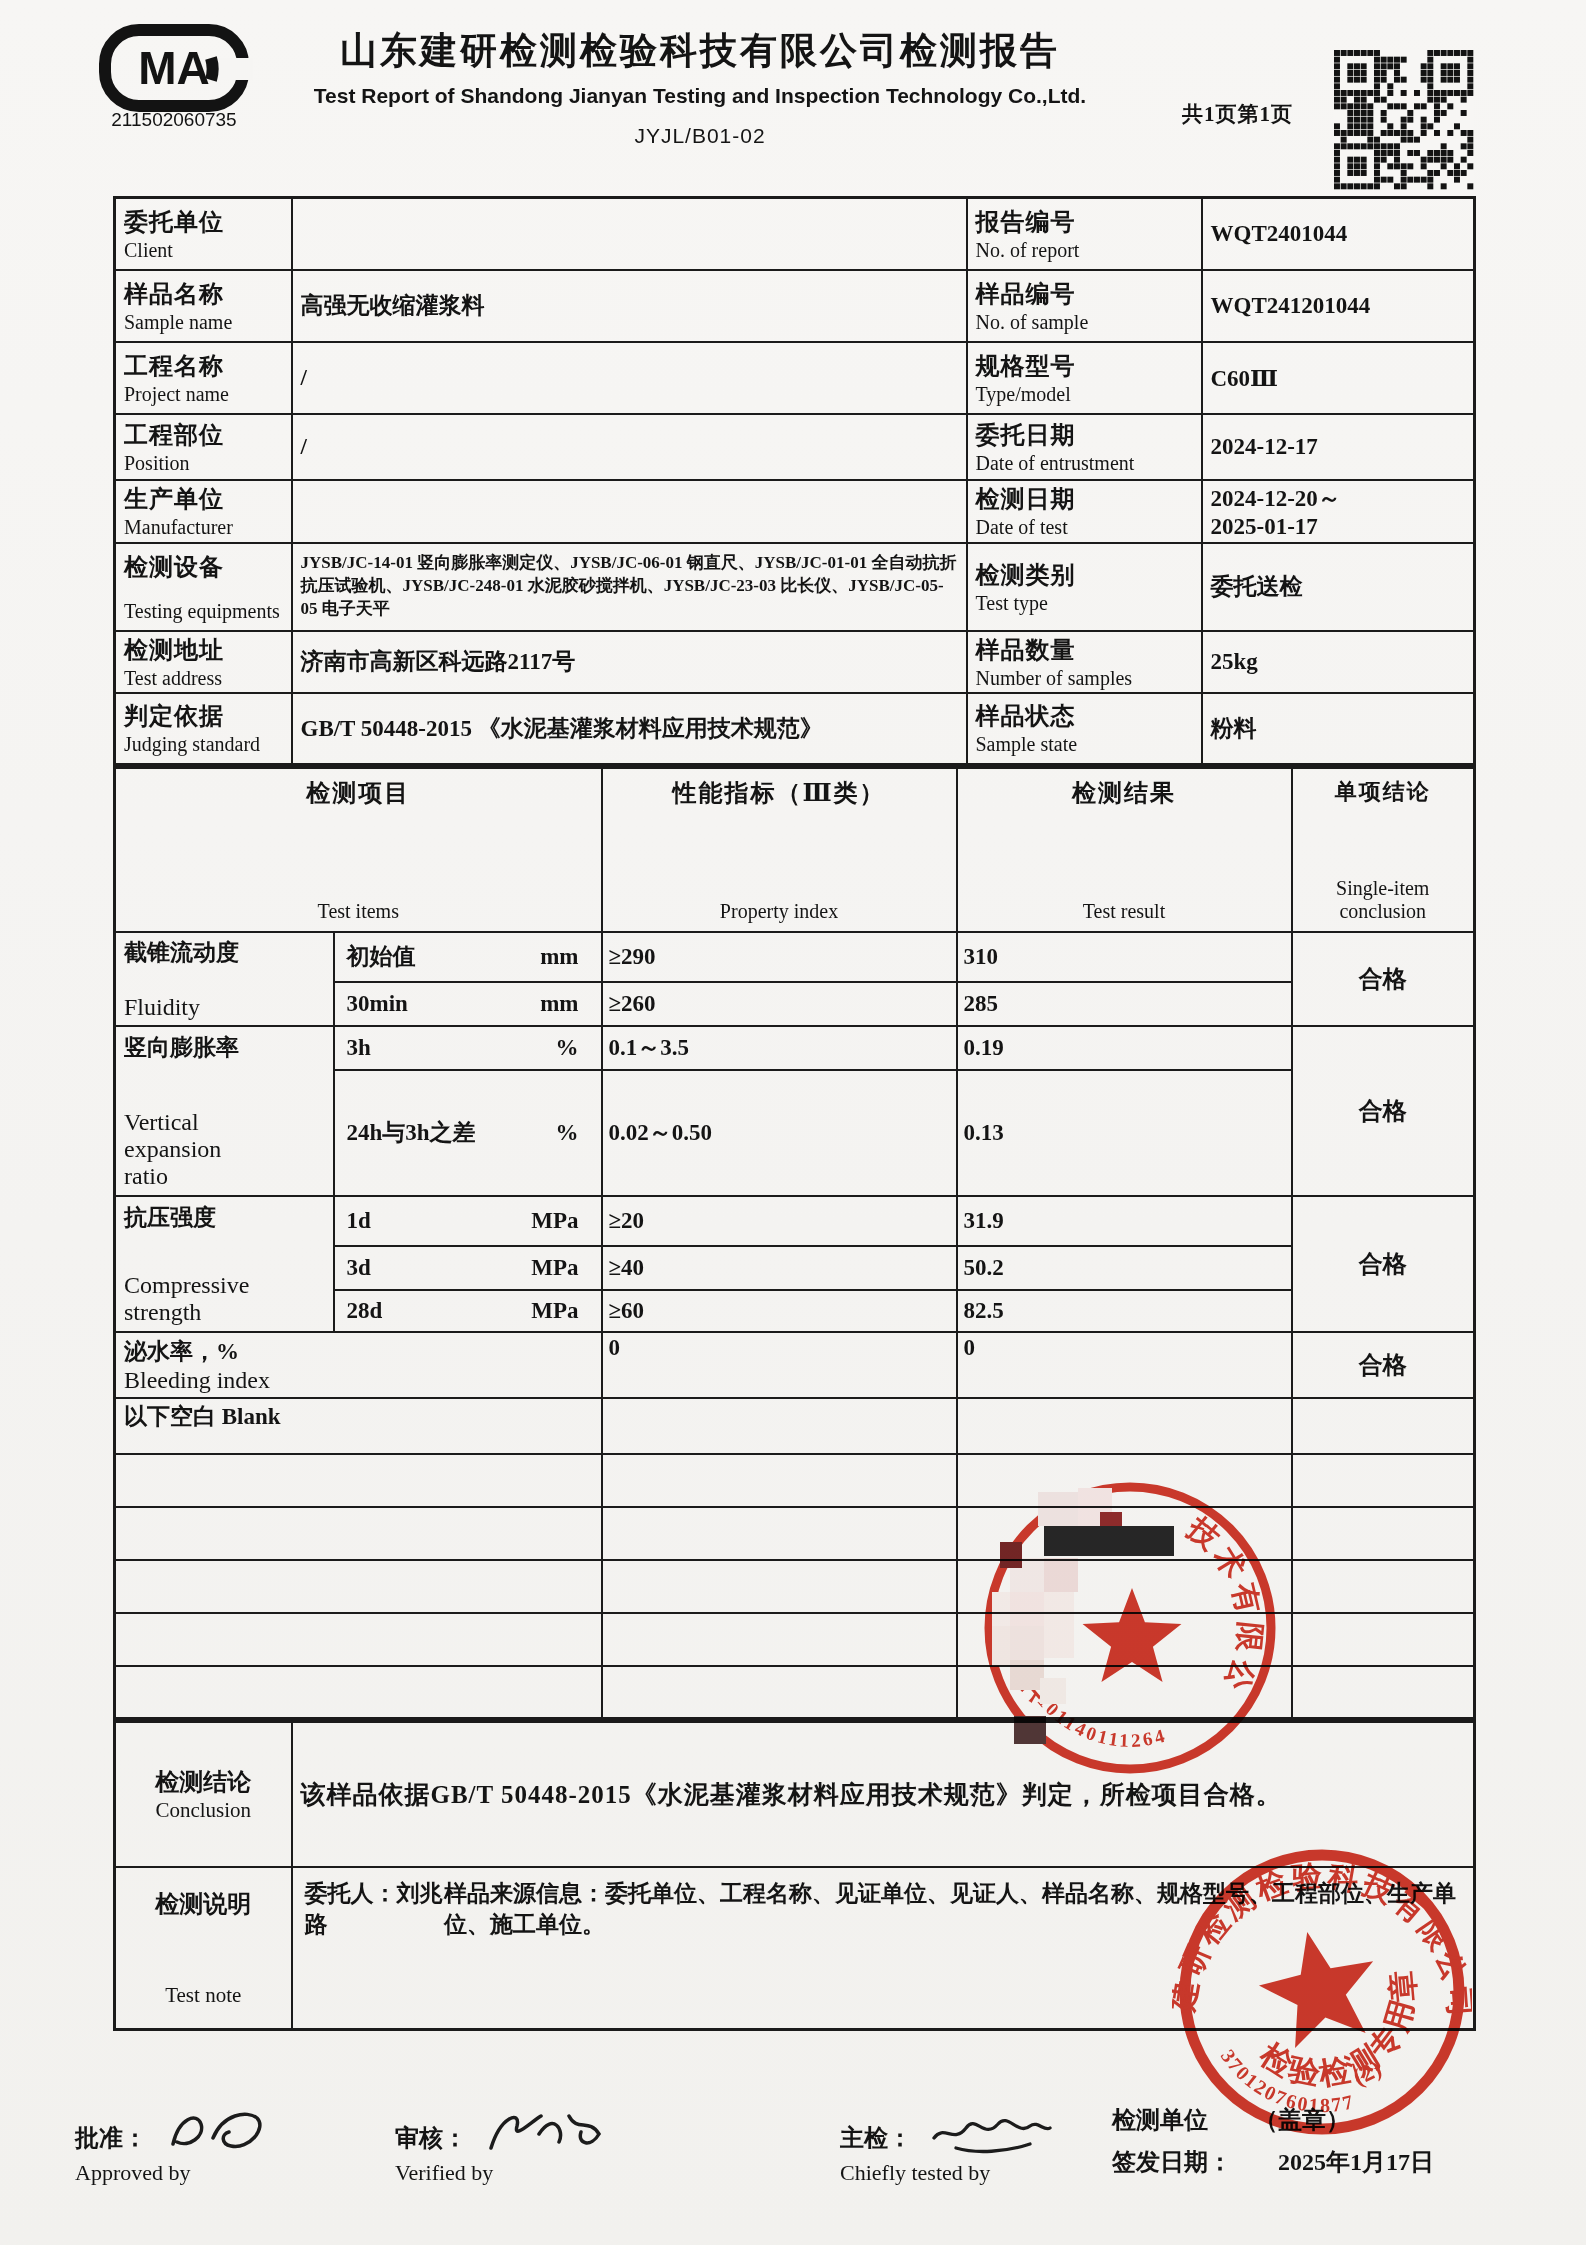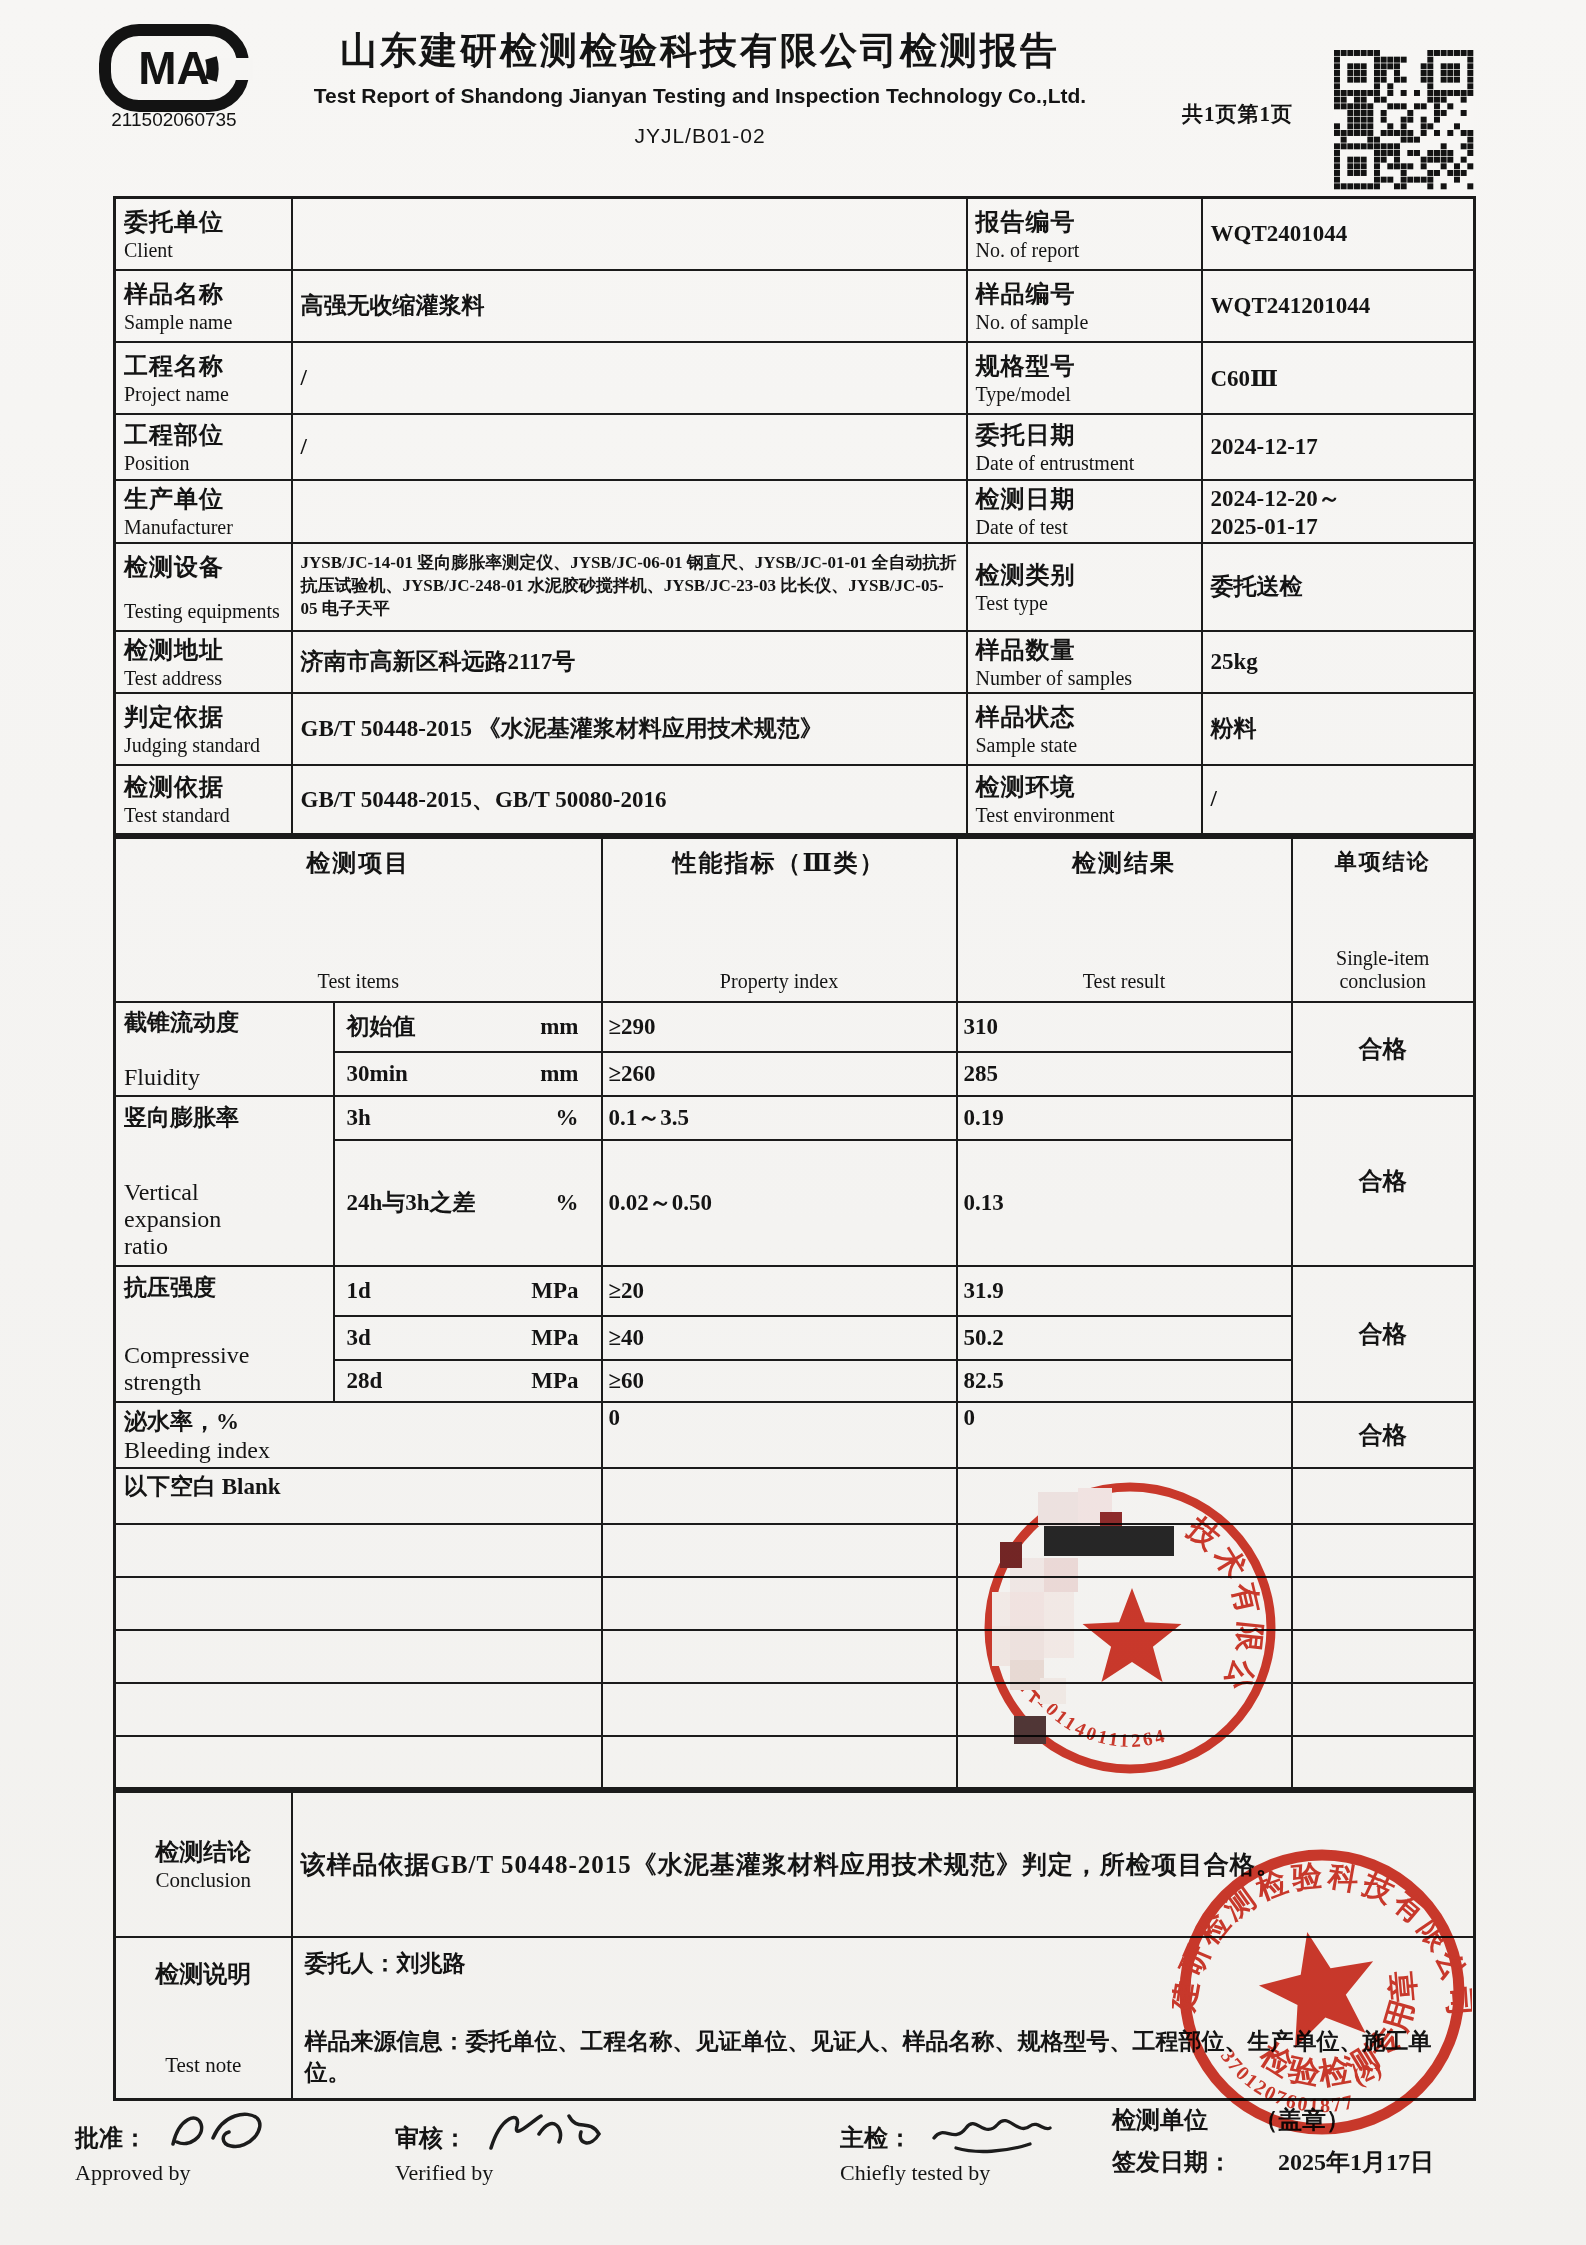--- a/index.html
+++ b/index.html
@@ -33,21 +33,21 @@
   .grp{display:flex;flex-direction:column;justify-content:space-between;}
   .grp .cn{font-size:23px;font-weight:600;}
   .grp .en{font-size:24px;}
   .sub{display:flex;justify-content:space-between;align-items:center;font-size:23px;font-weight:600;padding:0 14px 0 4px;}
   .num{font-size:23px;font-weight:600;padding-left:6px;}
   .ok{font-size:24px;font-weight:600;text-align:center;}
   .rh72{height:72px}.rh70{height:70px}.rh66{height:66px}.rh64{height:56px}.rh88{height:88px}
   .rh164{height:164px}.rh50{height:50px}.rh44{height:44px}.rh126{height:126px}.rh42{height:42px}.rh53{height:53px}
   .rh145{height:145px}.rh160{height:160px}
   .ctext{font-size:25px;font-weight:600;letter-spacing:1px;}
-  .notefill{display:flex;flex-direction:column;justify-content:space-between;min-height:140px;padding:8px 4px;}
+  .notefill{display:flex;flex-direction:row;justify-content:space-between;min-height:140px;padding:8px 4px;}
   .notefill span{font-size:23px;font-weight:600;}
   
   .fblock{position:absolute;top:2104px;}
   .fb1{left:75px}.fb2{left:395px}.fb3{left:840px}.fb4{left:1112px}
   .fline{display:flex;align-items:flex-end;gap:14px;}
   .fcn{font-size:24px;font-weight:600;}
   .fen{font-size:22px;margin-top:6px;}
   .sig{margin-bottom:-6px;}
   .fb4 .row{display:flex;gap:46px;align-items:baseline;margin-bottom:10px;}
   
@@ -456,36 +456,20 @@
             </td>
         <td class="val">GB/T 50448-2015 《水泥基灌浆材料应用技术规范》</td>
         <td class="lab">
               <div class="fill">
                 <span class="cn">样品状态</span>
                 <span class="en">Sample state</span>
               </div>
             </td>
         <td class="val">粉料</td>
       </tr>
-      <tr class="rh70">
-        <td class="lab">
-              <div class="fill">
-                <span class="cn">检测依据</span>
-                <span class="en">Test standard</span>
-              </div>
-            </td>
-        <td class="val">GB/T 50448-2015、GB/T 50080-2016</td>
-        <td class="lab">
-              <div class="fill">
-                <span class="cn">检测环境</span>
-                <span class="en">Test environment</span>
-              </div>
-            </td>
-        <td class="val">/</td>
-      </tr>
     </tbody>
       </table>
 
     <table class="results">
       <colgroup>
           <col style="width:219px">
           <col style="width:268px">
           <col style="width:355px">
           <col style="width:335px">
           <col style="width:183px">

